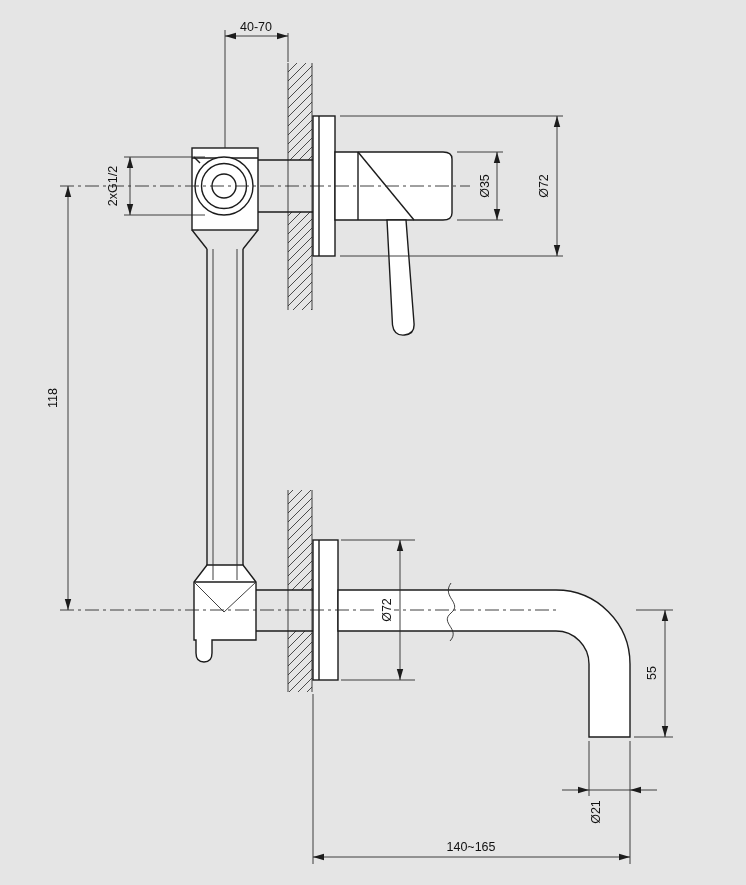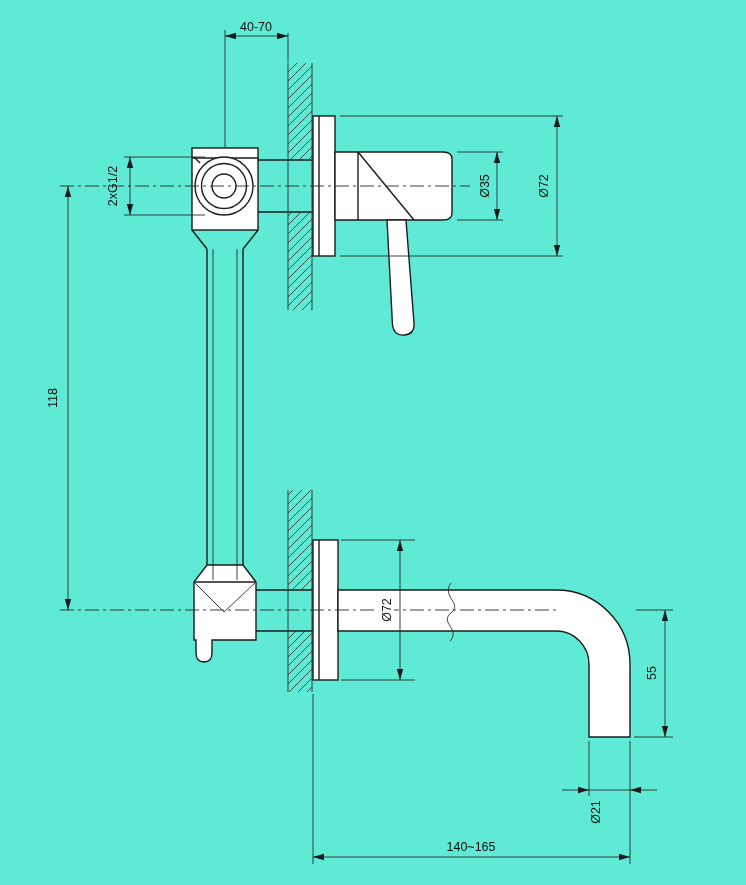--- a/index.html
+++ b/index.html
@@ -1,16 +1,16 @@
 <!DOCTYPE html>
 <html><head>
 <meta charset="utf-8">
 <style>
   html,body{margin:0;padding:0;background:#ffffff;}
-  .page{width:746px;height:885px;background:#5eead4;position:relative;overflow:hidden;}
+  .page{width:746px;height:885px;background:#e5e5e5;position:relative;overflow:hidden;}
   svg{display:block;}
   text{font-family:"Liberation Sans","DejaVu Sans",sans-serif;font-size:12.5px;fill:#111;}
   .outline{stroke:#1c1c1c;stroke-width:1.4;fill:none;}
   .fillw{stroke:#1c1c1c;stroke-width:1.4;fill:#ffffff;}
   .thin{stroke:#2a2a2a;stroke-width:0.9;fill:none;}
   .cl{stroke:#2a2a2a;stroke-width:0.9;fill:none;stroke-dasharray:14 4 3 4;}
   .arrow{fill:#1c1c1c;stroke:none;}
   .hatchfill{fill:url(#hatch);stroke:none;}
 </style>
 </head>

